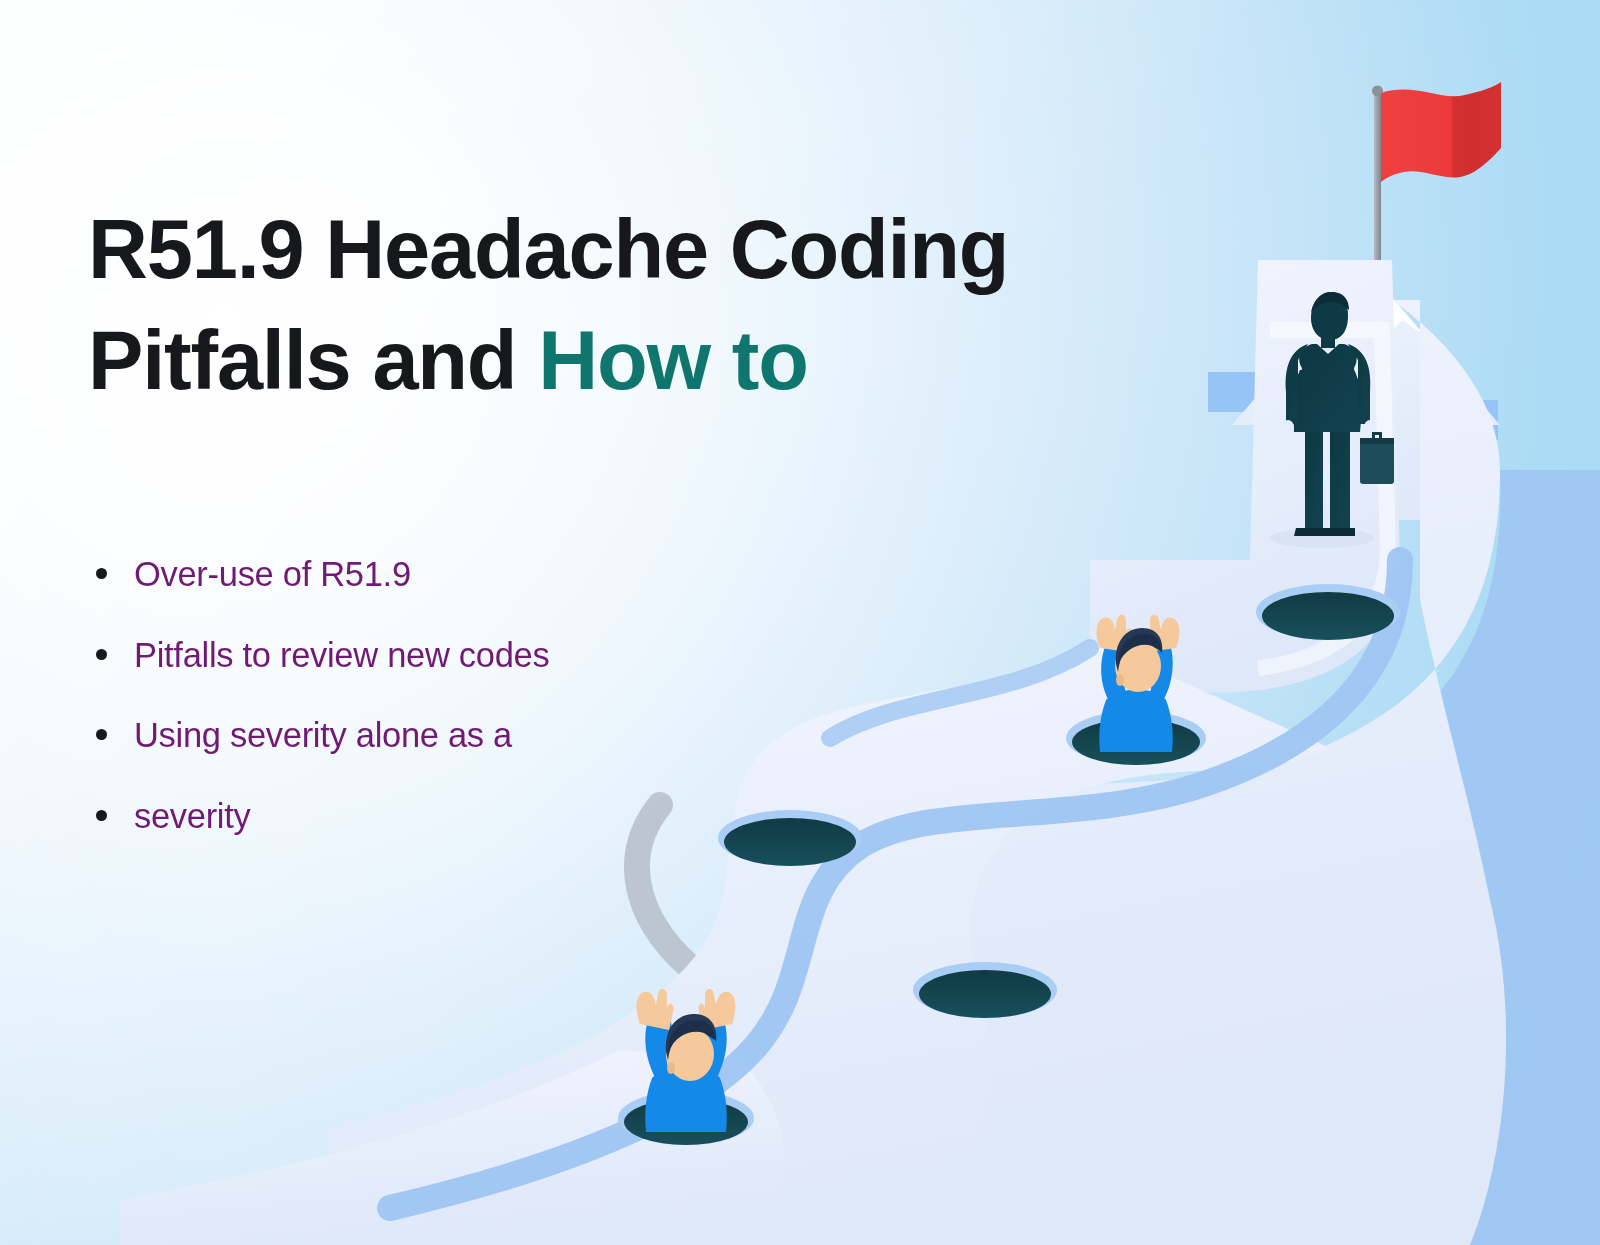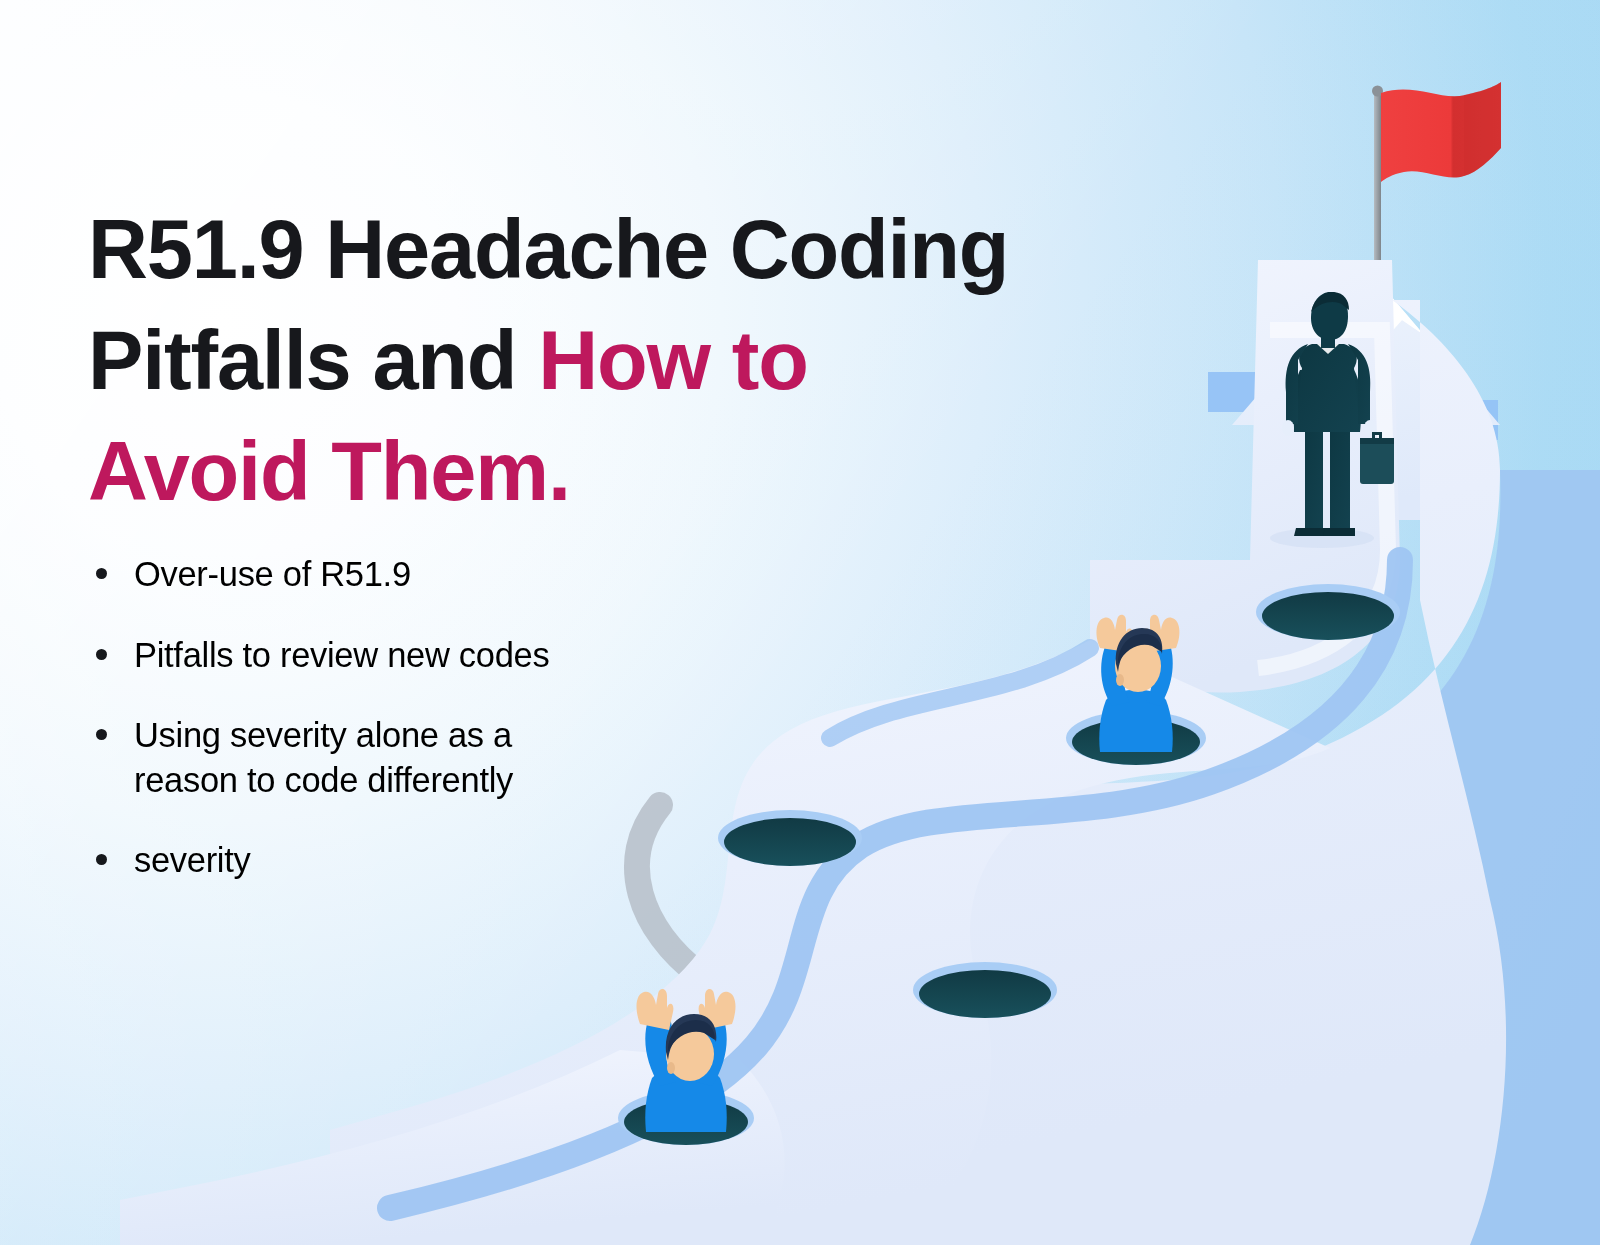--- a/index.html
+++ b/index.html
@@ -40,41 +40,41 @@
     width:990px;
     margin:0;
     font-family:"Liberation Sans", sans-serif;
     font-weight:700;
     font-size:83px;
     line-height:1.34;
     letter-spacing:-1.2px;
     color:#17181c;
     pointer-events:auto;
   }
-  .title .accent{color:#be185d;}
+  .title .accent{color:#0f766e;}
   .title .ln{display:block;}
 
   .bullets{
     position:absolute;
     left:88px;top:552px;
     width:640px;
     margin:0;padding:0;
     list-style:none;
     pointer-events:auto;
   }
   .bullets li{
     position:relative;
     padding-left:46px;
     margin:0 0 36px 0;
     font-family:"Liberation Sans", sans-serif;
     font-weight:400;
     font-size:34.5px;
     line-height:1.29;
     letter-spacing:-0.3px;
-    color:#000000;
+    color:#701a75;
   }
   .bullets li:last-child{margin-bottom:0;}
   .bullets li .dot{
     position:absolute;
     left:8px;top:16px;
     width:11px;height:11px;
     border-radius:50%;
     background:#16181c;
   }
   .bullets li .btxt{display:block;}
@@ -351,42 +351,40 @@
     </g>
 
   </svg>
   </div>
 
   <div class="textwrap">
 
     <h1 class="title">
       <span class="ln">R51.9 Headache Coding</span>
       <span class="ln"><span>Pitfalls and </span><span class="accent">How to</span></span>
-      <span class="ln accent">Avoid Them.</span>
     </h1>
 
     <ul class="bullets">
       <li>
         <span class="dot"></span>
         <span class="btxt">
           <span>Over-use of R51.9</span>
           <span class="l2"></span>
         </span>
       </li>
       <li>
         <span class="dot"></span>
         <span class="btxt">
           <span class="l2">Pitfalls to review new codes</span>
         </span>
       </li>
       <li>
         <span class="dot"></span>
         <span class="btxt">
           <span>Using severity alone as a</span>
-          <span class="l2">reason to code differently</span>
         </span>
       </li>
       <li>
         <span class="dot"></span>
         <span class="btxt">
           <span class="l2">severity</span>
         </span>
       </li>
     </ul>
 

